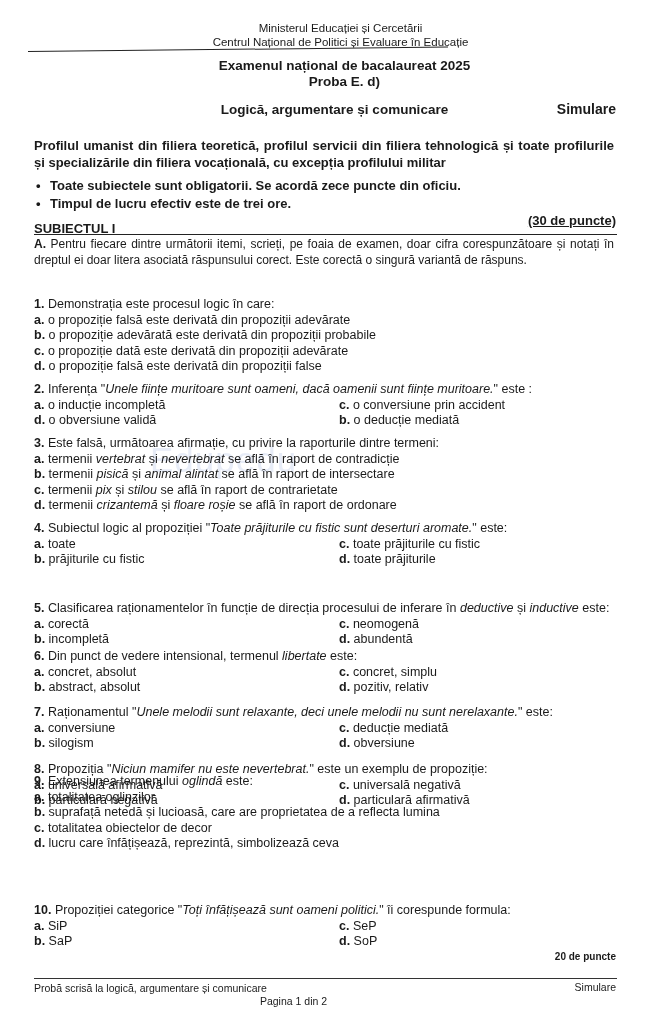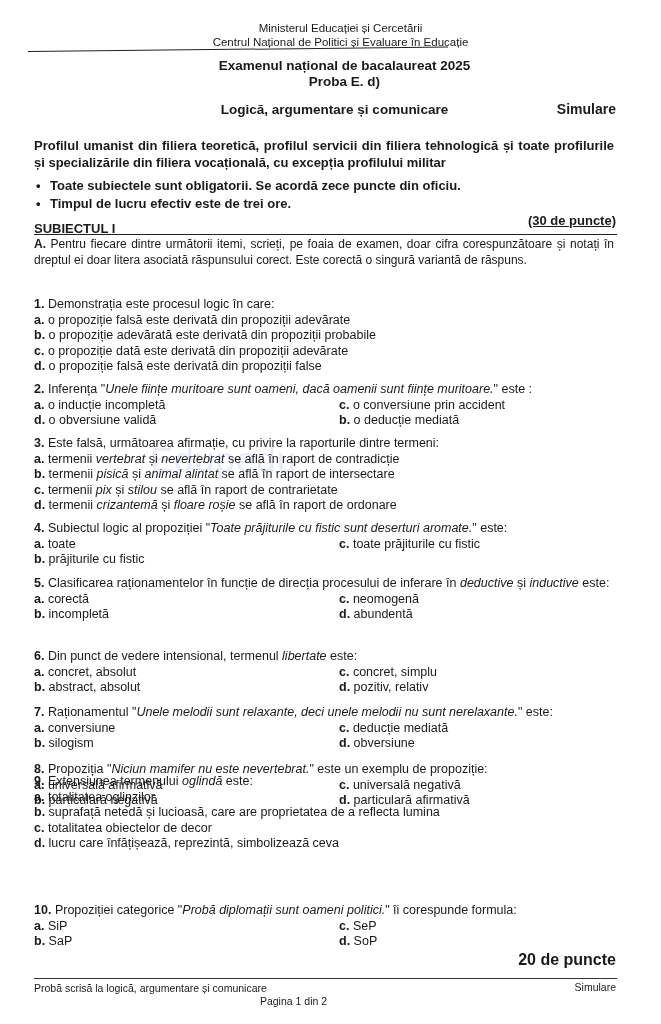--- a/index.html
+++ b/index.html
@@ -23,21 +23,21 @@
   .bullets div { padding-left: 16px; position: relative; }
   .bullets div span.dot { position: absolute; left: 2px; top: 0; font-size: 13px; }
   .subj { position: absolute; left: 34px; top: 221px; font-weight: bold; font-size: 13px; text-decoration: underline; }
   .subj-pts { position: absolute; right: 45px; top: 213px; font-weight: bold; font-size: 13px; text-decoration: underline; }
   .subj-rule { position: absolute; left: 34px; top: 234px; width: 583px; height: 1px; background: #222; }
   .instr { position: absolute; left: 34px; top: 236px; width: 580px; font-size: 12px; line-height: 16px; text-align: justify; }
   .q { position: absolute; left: 34px; width: 590px; font-size: 12.5px; line-height: 15.6px; }
   .q .stem b, .q .opt b { font-weight: bold; }
   .grid2 { display: grid; grid-template-columns: 305px 285px; }
   i { font-style: italic; }
-  .pts20 { position: absolute; right: 45px; top: 951px; font-weight: bold; font-size: 16px; }
+  .pts20 { position: absolute; right: 45px; top: 951px; font-weight: bold; font-size: 10px; }
   .foot-rule { position: absolute; left: 34px; top: 978px; width: 583px; height: 1px; background: #333; }
   .foot-left { position: absolute; left: 34px; top: 982px; font-size: 10.5px; }
   .foot-right { position: absolute; right: 45px; top: 981px; font-size: 10.5px; }
   .foot-center { position: absolute; left: 0; width: 587px; text-align: center; top: 995px; font-size: 10.5px; }
   .watermark { position: absolute; left: 150px; top: 440px; font-size: 35px; font-weight: normal; color: rgba(120,150,210,0.18); letter-spacing: 1px; }
 </style>
 </head>
 <body>
 
 <div class="page">
@@ -90,24 +90,25 @@
     <div class="opt"><b>c.</b> <span>termenii </span><i>pix</i><span> și </span><i>stilou</i><span> se află în raport de contrarietate</span></div>
     <div class="opt"><b>d.</b> <span>termenii </span><i>crizantemă</i><span> și </span><i>floare roșie</i><span> se află în raport de ordonare</span></div>
   </div>
 
   <div class="q" style="top:521px">
     <div class="stem"><b>4.</b> <span>Subiectul logic al propoziției "</span><i>Toate prăjiturile cu fistic sunt deserturi aromate.</i><span>" este:</span></div>
     <div class="grid2">
       <div class="opt"><b>a.</b> <span>toate</span></div>
       <div class="opt"><b>c.</b> <span>toate prăjiturile cu fistic</span></div>
       <div class="opt"><b>b.</b> <span>prăjiturile cu fistic</span></div>
+      <div class="opt"><b>d.</b> <span>toate prăjiturile</span></div>
     </div>
   </div>
 
-  <div class="q" style="top:576px">
+  <div class="q" style="top:601px">
     <div class="stem"><b>5.</b> <span>Clasificarea raționamentelor în funcție de direcția procesului de inferare în </span><i>deductive</i><span> și </span><i>inductive</i><span> este:</span></div>
     <div class="grid2">
       <div class="opt"><b>a.</b> <span>corectă</span></div>
       <div class="opt"><b>c.</b> <span>neomogenă</span></div>
       <div class="opt"><b>b.</b> <span>incompletă</span></div>
       <div class="opt"><b>d.</b> <span>abundentă</span></div>
     </div>
   </div>
 
   <div class="q" style="top:649px">
@@ -142,21 +143,21 @@
 
   <div class="q" style="top:774px">
     <div class="stem"><b>9.</b> <span>Extensiunea termenului </span><i>oglindă</i><span> este:</span></div>
     <div class="opt"><b>a.</b> <span>totalitatea oglinzilor</span></div>
     <div class="opt"><b>b.</b> <span>suprafață netedă și lucioasă, care are proprietatea de a reflecta lumina</span></div>
     <div class="opt"><b>c.</b> <span>totalitatea obiectelor de decor</span></div>
     <div class="opt"><b>d.</b> <span>lucru care înfățișează, reprezintă, simbolizează ceva</span></div>
   </div>
 
   <div class="q" style="top:903px">
-    <div class="stem"><b>10.</b> <span>Propoziției categorice "</span><i>Probă diplomații sunt oameni politici.</i><span>" îi corespunde formula:</span></div>
+    <div class="stem"><b>10.</b> <span>Propoziției categorice "</span><i>Toți înfățișează sunt oameni politici.</i><span>" îi corespunde formula:</span></div>
     <div class="grid2">
       <div class="opt"><b>a.</b> <span>SiP</span></div>
       <div class="opt"><b>c.</b> <span>SeP</span></div>
       <div class="opt"><b>b.</b> <span>SaP</span></div>
       <div class="opt"><b>d.</b> <span>SoP</span></div>
     </div>
   </div>
 
   <div class="pts20">20 de puncte</div>
 

